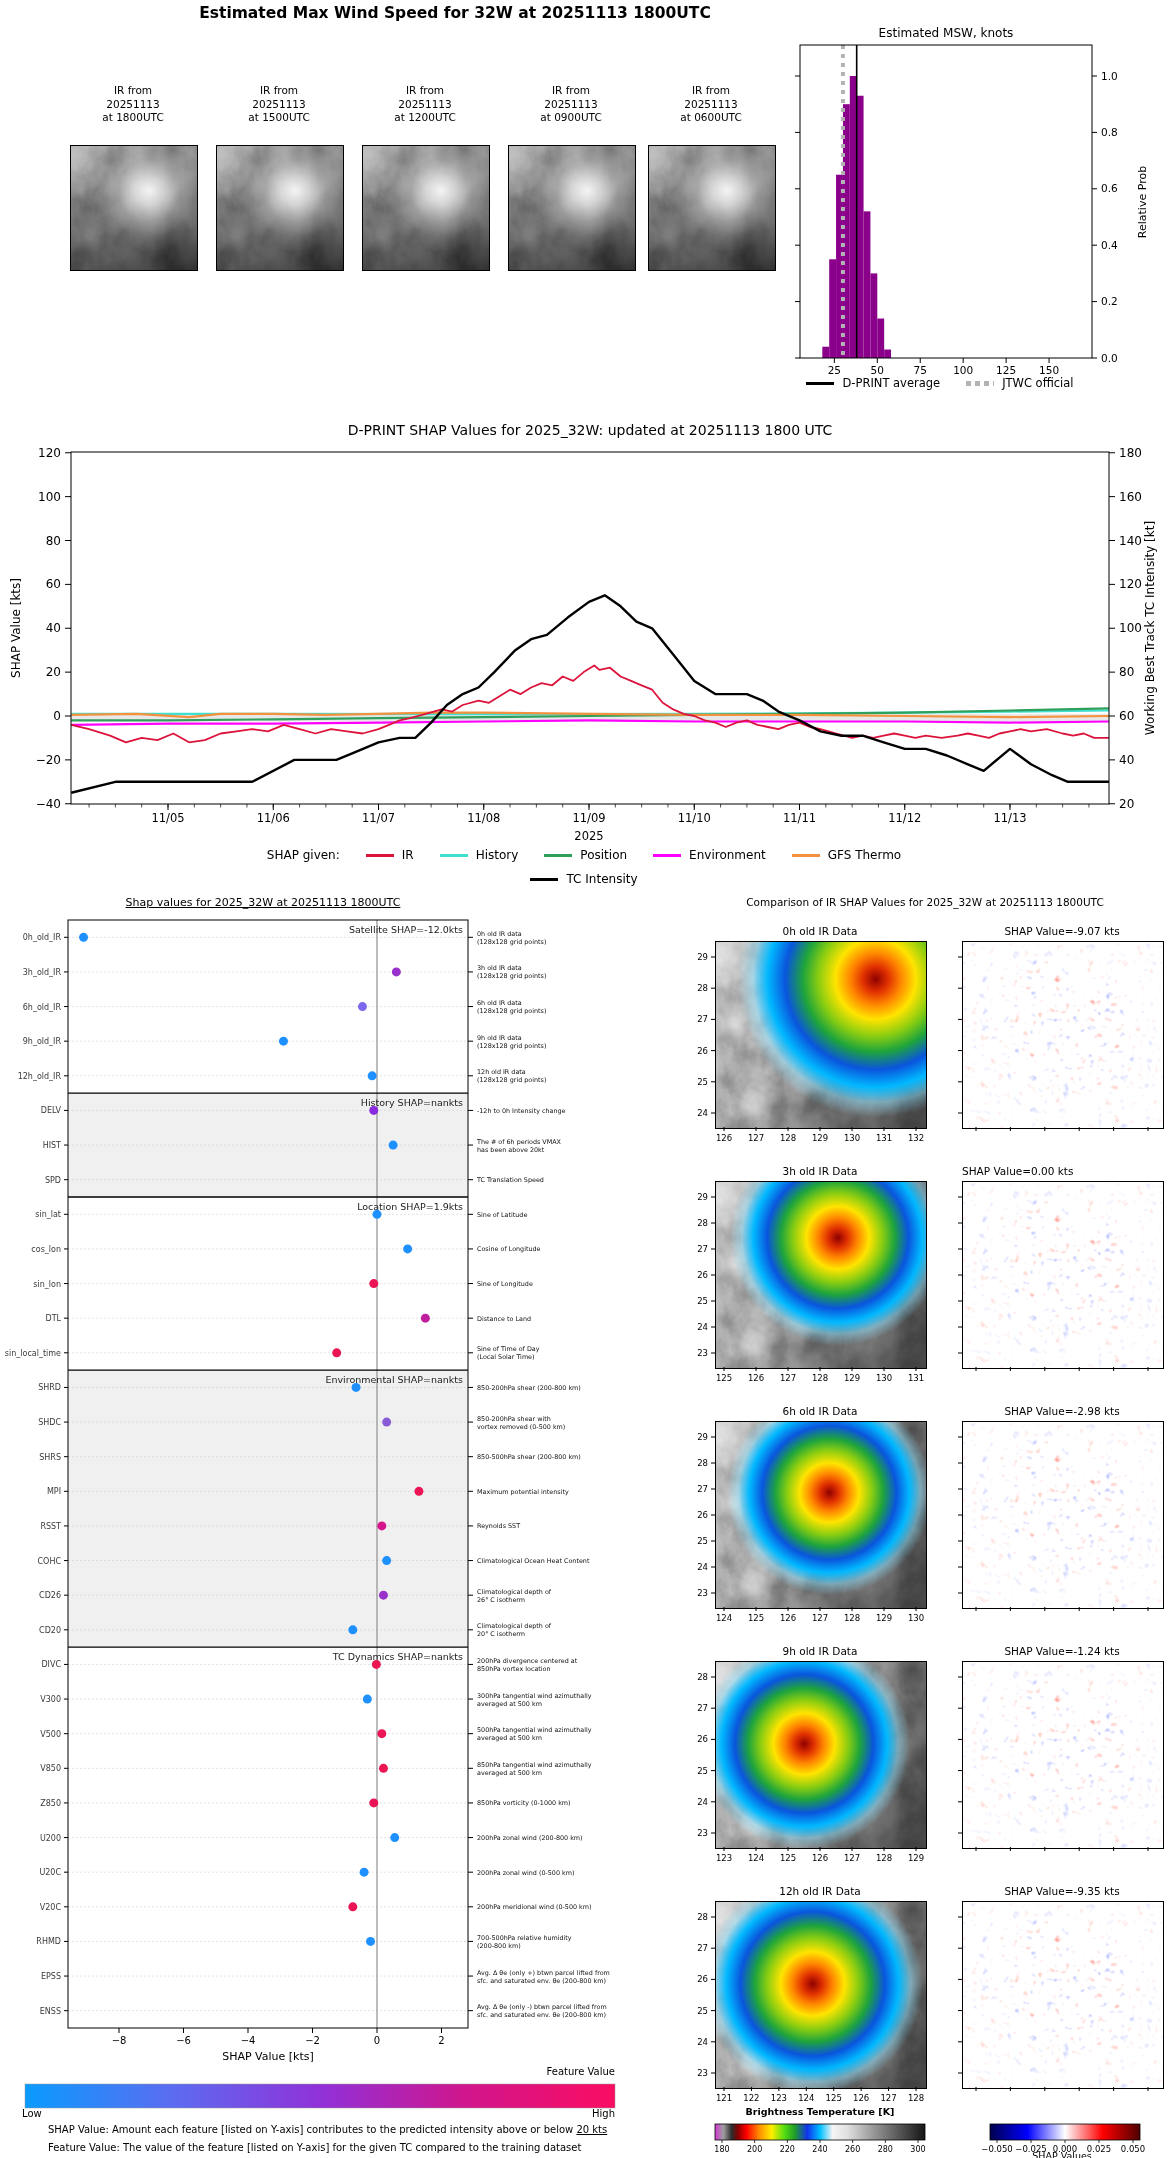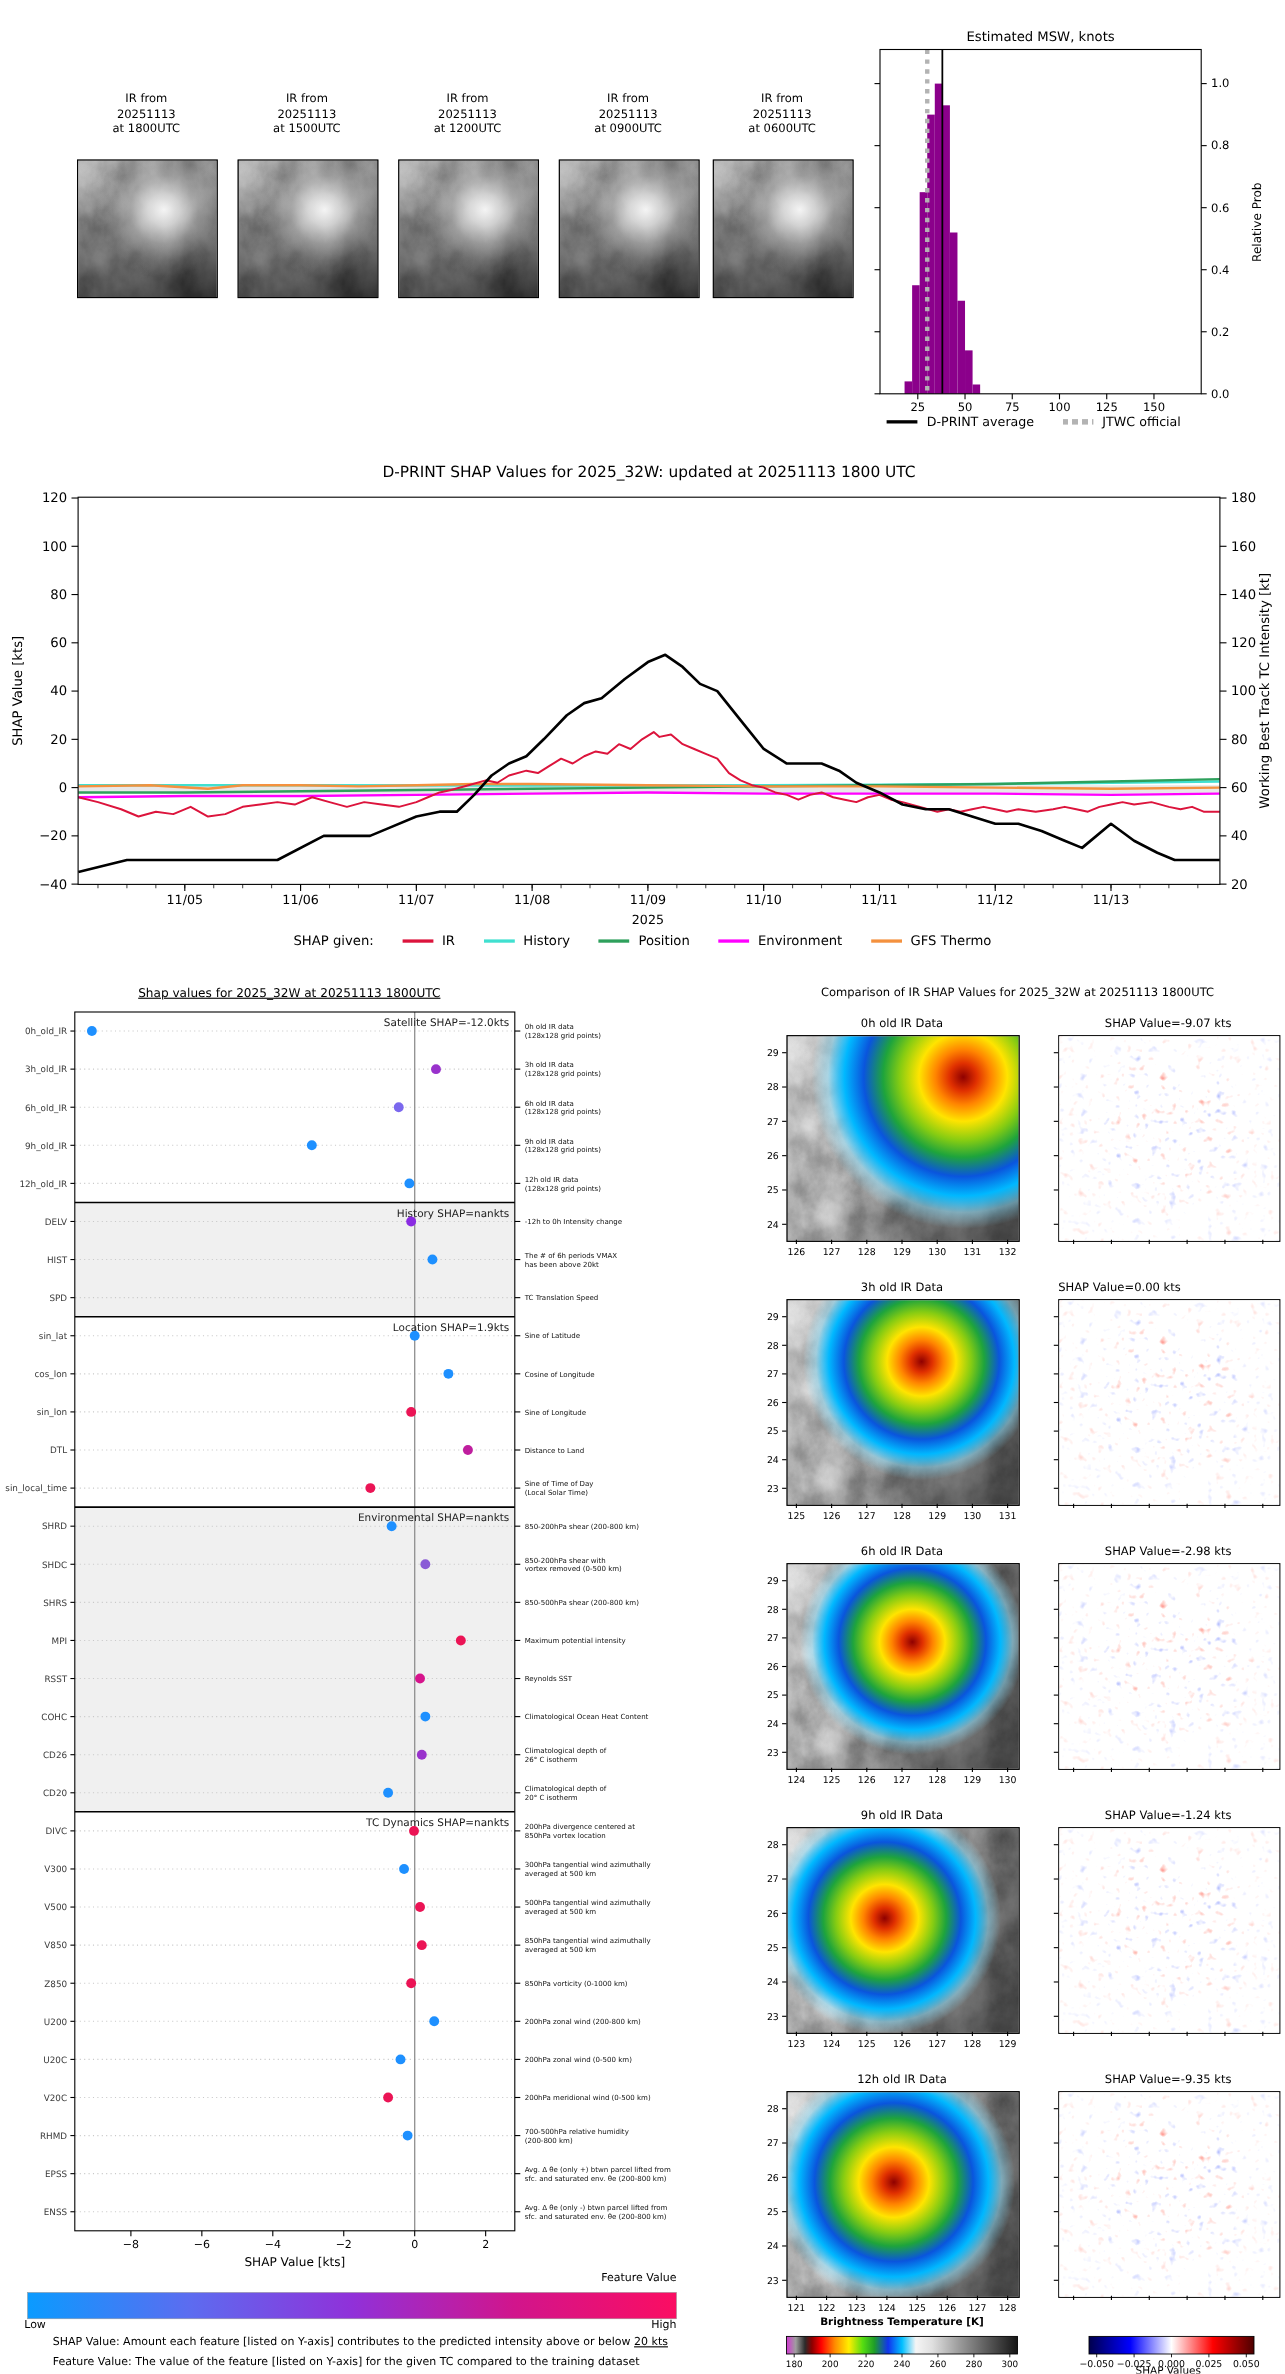--- a/index.html
+++ b/index.html
@@ -73,20 +73,21 @@
         <stop offset="0.5" stop-color="#FFFFFF"></stop>
           <stop offset="0.75" stop-color="#FF0000"></stop>
         <stop offset="1" stop-color="#4D0000"></stop>
       </linearGradient>
       <clipPath id="tsc">
           <rect x="71" y="452" width="1038" height="352"></rect>
         </clipPath>
     </defs>
   </svg>
 
+  <div class="abs ctr" style="left:60px;top:4px;width:790px;font-size:15.5px;font-weight:600;">Estimated Max Wind Speed for 32W at 20251113 1800UTC</div>
 
   <div id="thumbs" class="abs" style="left:0;top:0;width:1168px;height:300px;">
       <div class="abs ctr pre" style="left: 70px; top: 84px; width: 126px; font-size: 10.5px; line-height: 13.5px;">IR from
 20251113
 at 1800UTC</div>
       <div class="panel" style="left: 70px; top: 145px; width: 126px; height: 124px;">
         <svg>
           <rect width="100%" height="100%" filter="url(#fGray)"></rect>
         </svg>
         <div class="ov" style="background:linear-gradient(160deg,rgba(120,120,120,0.15),rgba(0,0,0,0.5) 72%,rgba(0,0,0,0.72))"></div>
@@ -163,20 +164,26 @@
         <span class="sw" style="background: rgb(46, 160, 92);"></span>
         <span>Position</span>
       </span>
     <span class="legitem">
         <span class="sw" style="background: rgb(255, 0, 255);"></span>
         <span>Environment</span>
       </span>
     <span class="legitem">
         <span class="sw" style="background: rgb(244, 145, 62);"></span>
         <span>GFS Thermo</span>
+      </span>
+  </div>
+  <div class="legrow" style="left:84px;top:872px;width:1000px;">
+    <span class="legitem">
+        <span class="sw" style="background: rgb(0, 0, 0);"></span>
+        <span>TC Intensity</span>
       </span>
   </div>
 
   <div class="abs ctr" style="left:0;top:896px;width:526px;font-size:11px;text-decoration:underline;">Shap values for 2025_32W at 20251113 1800UTC</div>
 
   <div class="abs ctr" style="left:682px;top:896px;width:486px;font-size:10.5px;">Comparison of IR SHAP Values for 2025_32W at 20251113 1800UTC</div>
 
   <div id="panels">
       <div style="position: absolute; left: 715px; top: 925px; width: 210px; text-align: center; font-size: 10.5px;">0h old IR Data</div>
       <div style="position: absolute; left: 962px; top: 925px; width: 200px; text-align: center; font-size: 10.5px;">SHAP Value=-9.07 kts</div>

